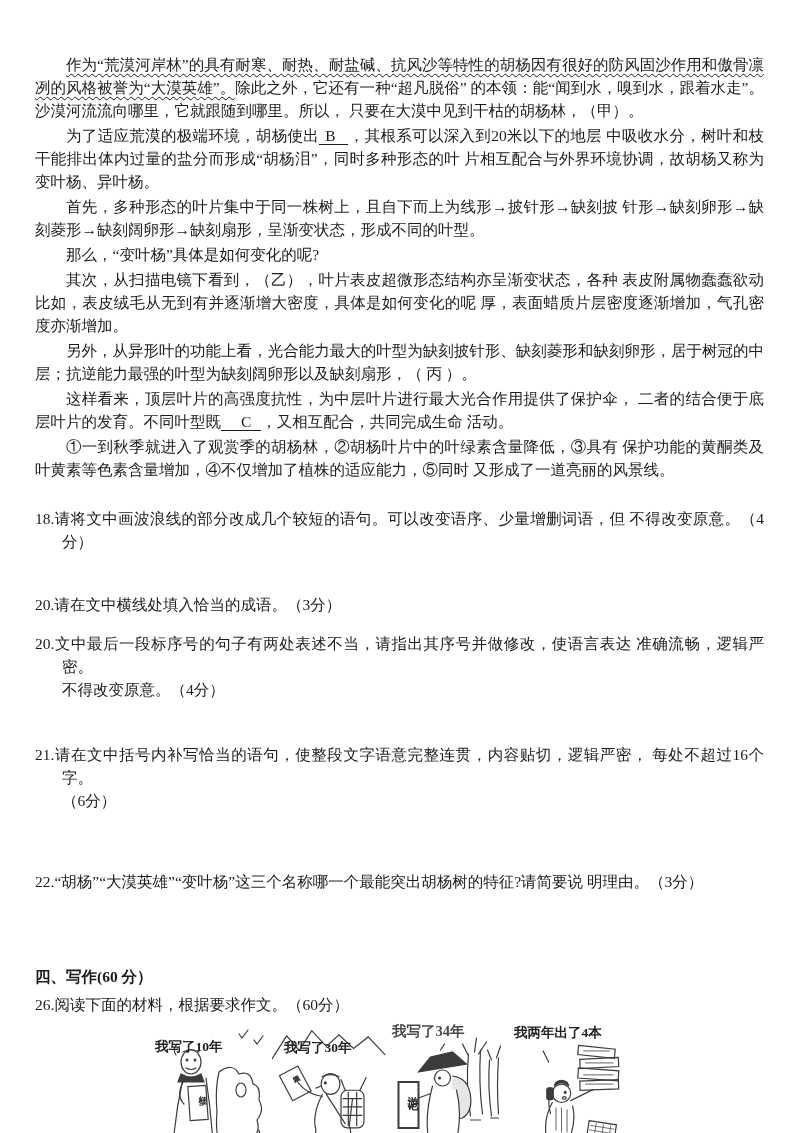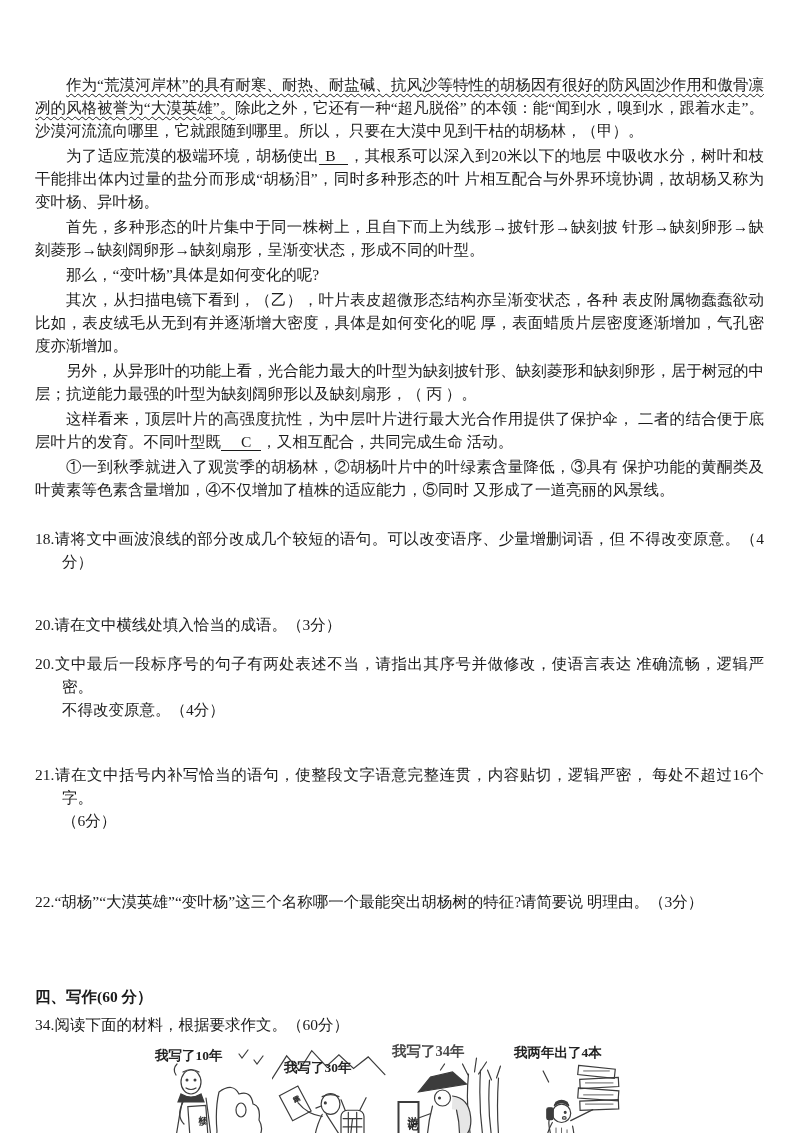--- a/index.html
+++ b/index.html
@@ -5,21 +5,21 @@
   html,body{margin:0;padding:0;background:#f6f6f4;}
   .page{
     position:relative;
     width:800px;height:1133px;
     background:#ffffff;
     color:#1b1b1b;
     font-family:"Liberation Serif","DejaVu Serif",serif;
     font-size:15.5px;
     line-height:23px;
     box-sizing:border-box;
-    padding:73px 36px 0 35px;
+    padding:53px 36px 0 35px;
     overflow:hidden;
   }
   .para{margin:0 0 2px 0;text-indent:2em;text-align:justify;}
   .wavy{
     text-decoration-line:underline;
     text-decoration-style:wavy;
     text-decoration-thickness:1px;
     text-underline-offset:3px;
     text-decoration-skip-ink:none;
   }
@@ -32,21 +32,21 @@
   .q21{margin-top:42px;}
   .q22{margin-top:58px;}
   .cont{margin:0 0 0 27px;}
   .section-heading{margin:72px 0 0 0;font-weight:700;}
   .q23{margin-top:5px;}
   
   .comic{margin:8px 0 0 118px;display:flex;gap:4px;width:472px;}
   .panel{position:relative;width:115px;height:168px;flex:0 0 115px;}
   .panel svg{position:absolute;left:0;top:0;}
   .cap{position:absolute;font-size:13.5px;line-height:15px;white-space:nowrap;font-weight:600;color:#222;}
-  .cap1{top:4px;left:2px;}
+  .cap1{top:15px;left:2px;}
   .cap2{top:16px;left:12px;}
   .cap3{top:0px;left:1px;font-size:14.5px;color:#4a4a4a;}
   .cap4{top:1px;left:4px;}
   .booklabel{position:absolute;writing-mode:vertical-rl;color:#2a2a2a;}
   .book1{left:38px;top:64px;font-size:9px;letter-spacing:1px;}
   .book2{left:14px;top:46px;font-size:7px;height:26px;transform:rotate(-28deg);}
   .book3{left:10px;top:63px;font-size:11px;font-weight:700;letter-spacing:3px;}
   line,path,rect,ellipse,circle,polyline{vector-effect:non-scaling-stroke;}
 </style>
 </head>
@@ -77,21 +77,21 @@
   <div class="q q20">20.文中最后一段标序号的句子有两处表述不当，请指出其序号并做修改，使语言表达 准确流畅，逻辑严密。</div>
   <div class="cont">不得改变原意。（4分）</div>
 
   <div class="q q21">21.请在文中括号内补写恰当的语句，使整段文字语意完整连贯，内容贴切，逻辑严密， 每处不超过16个字。</div>
   <div class="cont">（6分）</div>
 
   <div class="q q22">22.“胡杨”“大漠英雄”“变叶杨”这三个名称哪一个最能突出胡杨树的特征?请简要说 明理由。（3分）</div>
 
   <div class="section-heading">四、写作(60 分）</div>
 
-  <div class="q q23">34.阅读下面的材料，根据要求作文。（60分）</div>
+  <div class="q q23">26.阅读下面的材料，根据要求作文。（60分）</div>
 
   <div class="comic">
 
     <div class="panel">
       <svg width="115" height="168" viewBox="0 0 115 168">
         <g stroke="#3c3c3c" fill="none" stroke-width="1.2" stroke-linecap="round">
           <path d="M24 20 q-5 5 -1 11"></path>
           <path d="M86 10 l3 4 l6 -8"></path>
           <path d="M101 16 l3 4 l6 -8"></path>
           <ellipse cx="38" cy="38" rx="10" ry="12"></ellipse>

